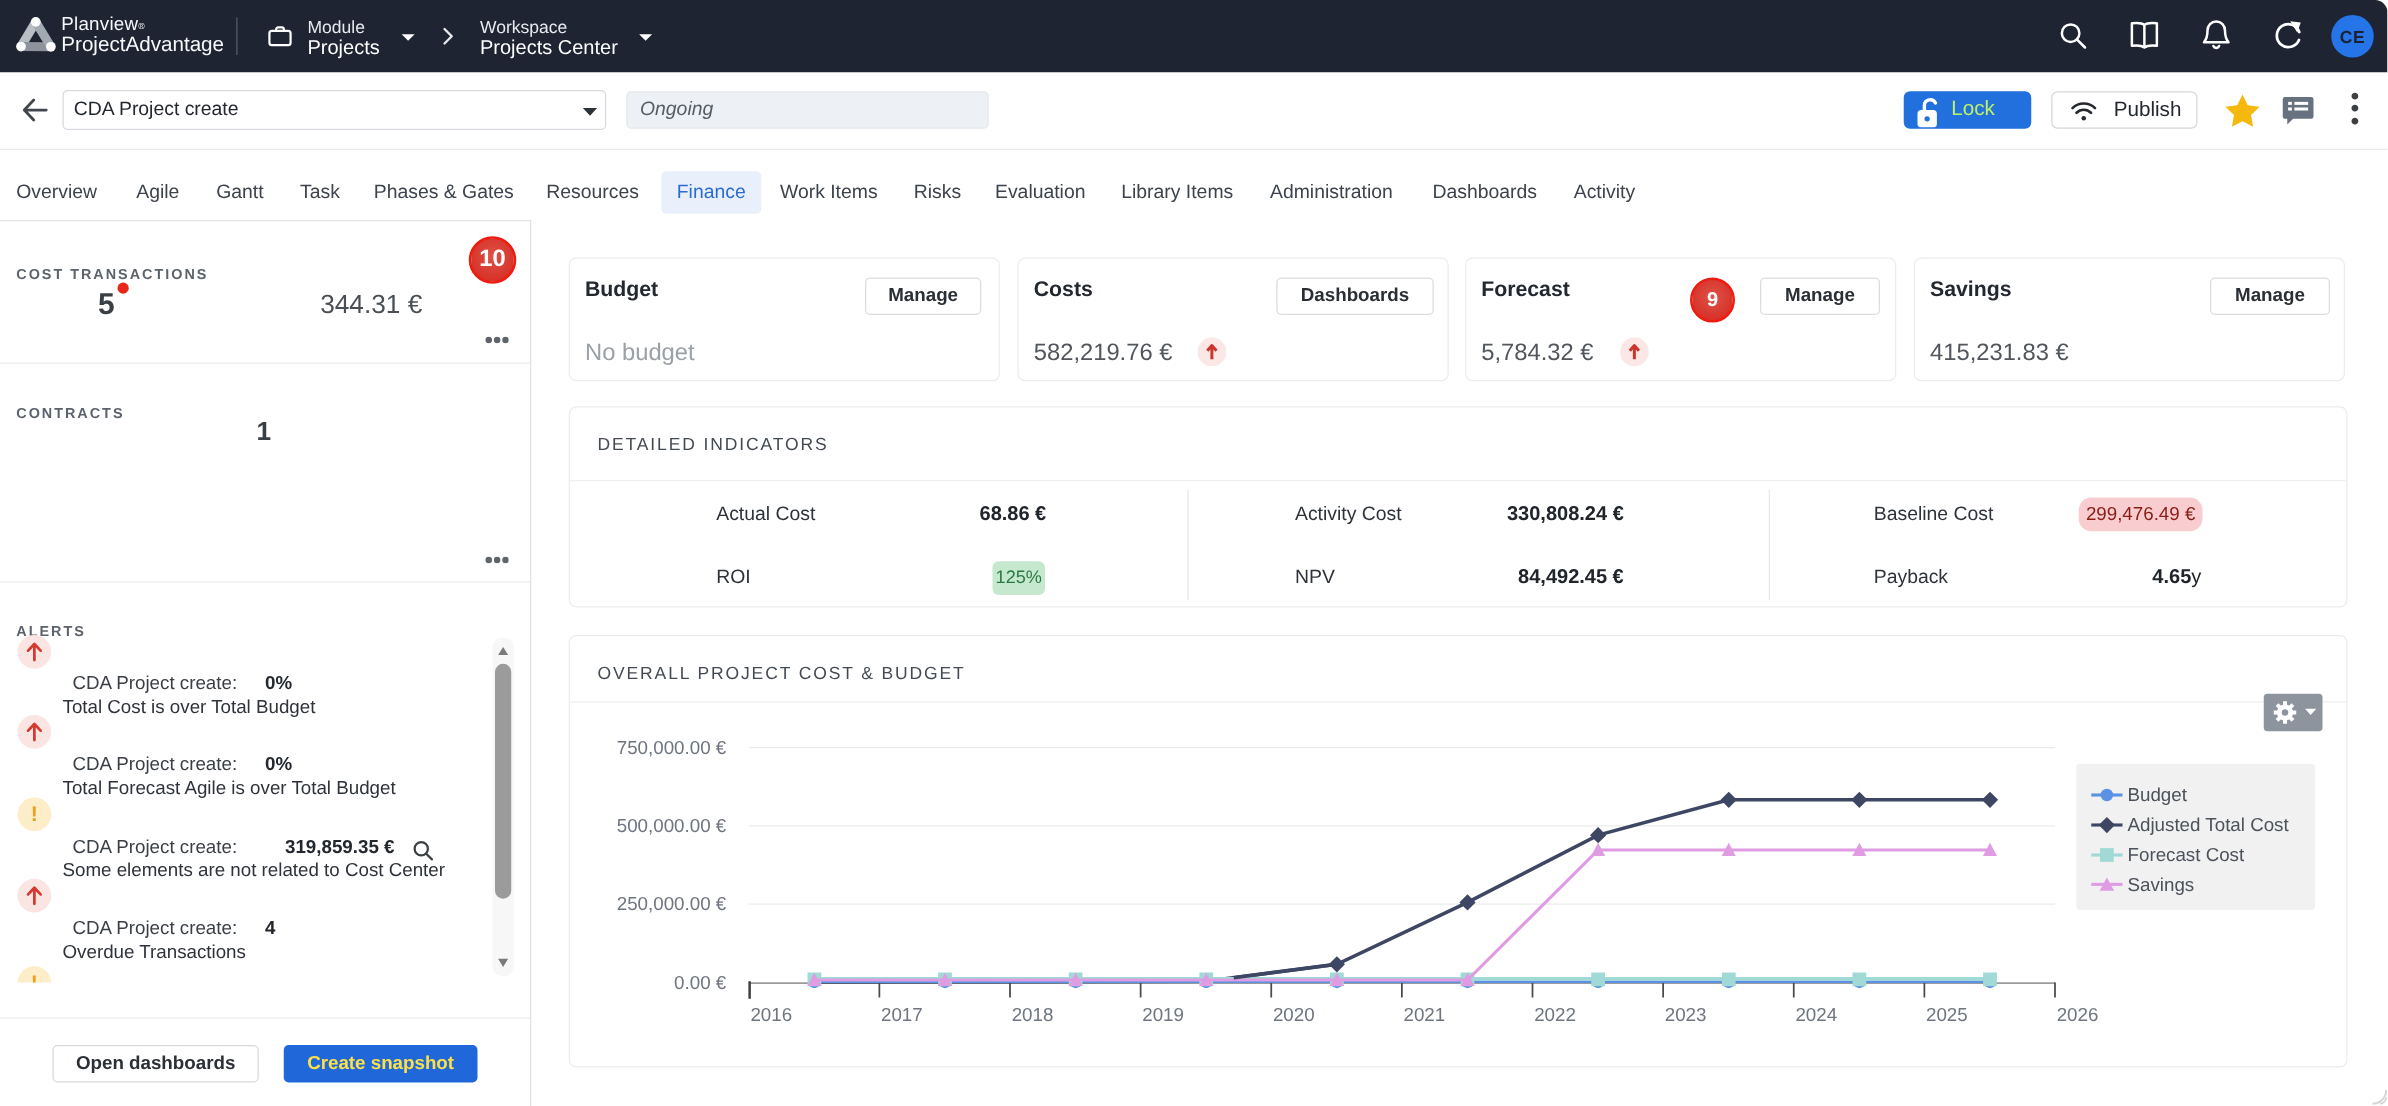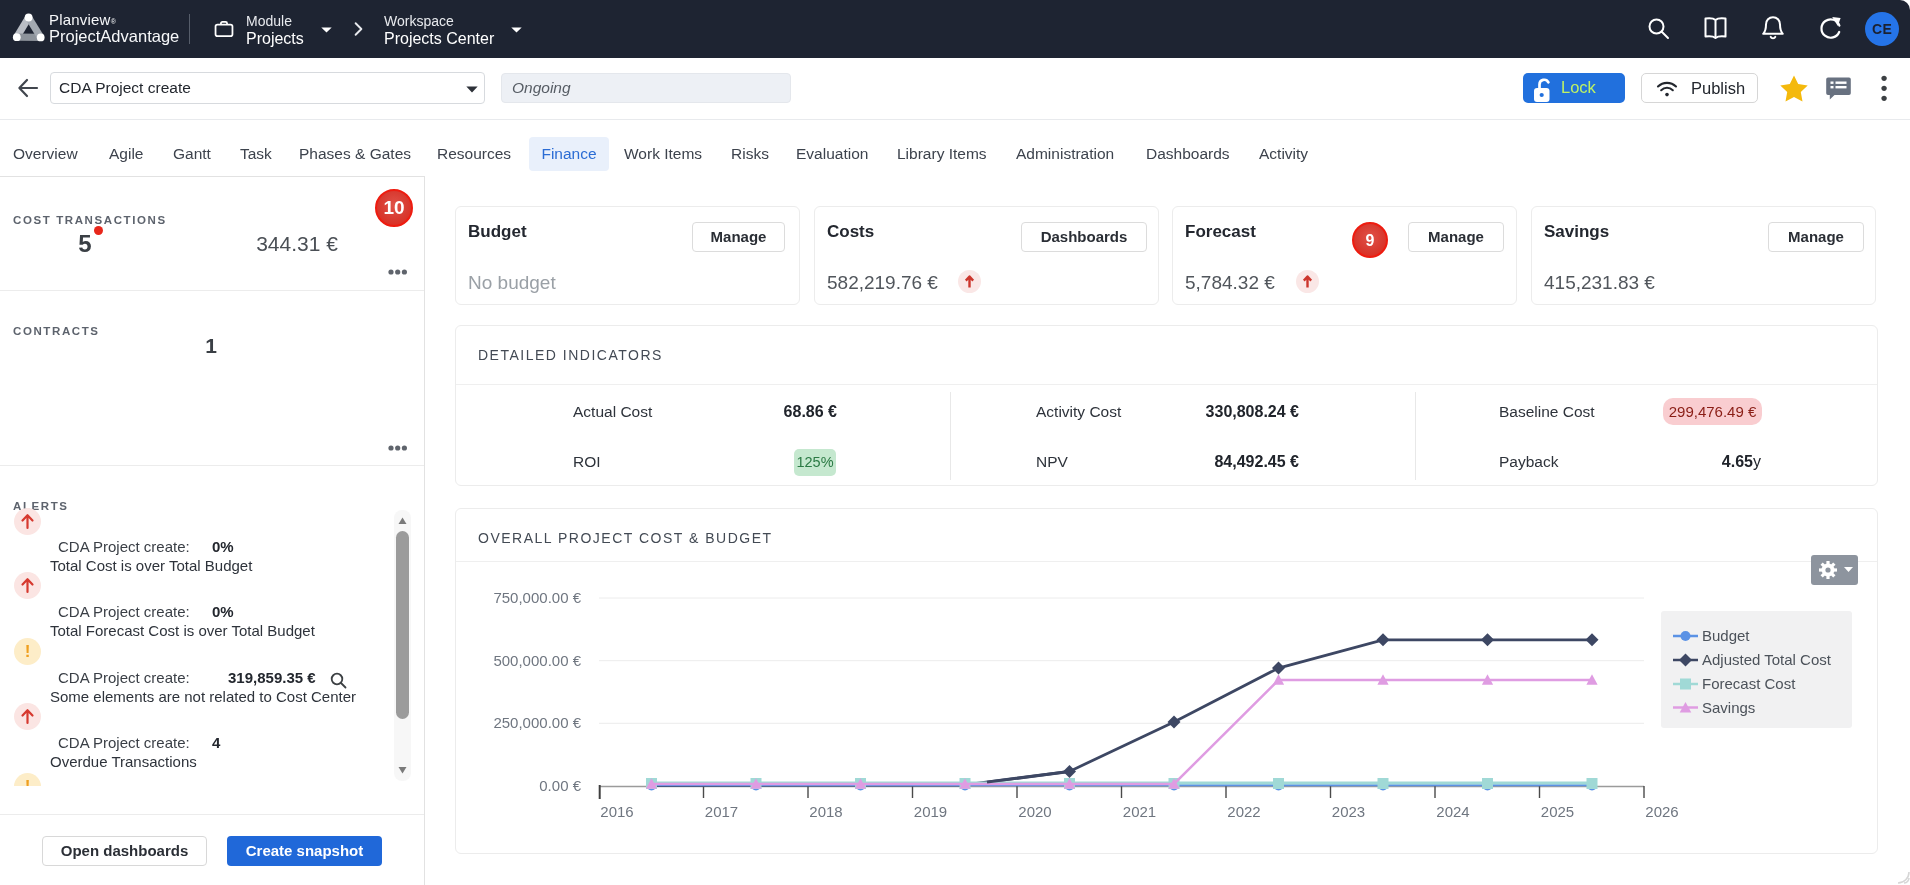--- a/index.html
+++ b/index.html
@@ -204,21 +204,21 @@
           </svg>
       </div>
       <div class="alert-title" style="top:30px">Total Cost is over Total Budget</div>
       <div class="alert-sub" style="top:55px">CDA Project create: <b style="position:absolute;left:154px;color:#23272e">0%</b></div>
 
       <div class="alert-ico" style="top:89px;background:#fbe5e3">
         <svg width="15" height="17" viewBox="0 0 15 17" style="margin-top:5px">
             <path d="M7.5 15 V3 M2.5 7.5 L7.5 2.2 L12.5 7.5" fill="none" stroke="#d6392f" stroke-width="2.2" stroke-linecap="round" stroke-linejoin="round"></path>
           </svg>
       </div>
-      <div class="alert-title" style="top:95px">Total Forecast Cost is over Total Budget</div>
+      <div class="alert-title" style="top:95px">Total Forecast Agile is over Total Budget</div>
       <div class="alert-sub" style="top:120px">CDA Project create: <b style="position:absolute;left:154px;color:#23272e">0%</b></div>
 
       <div class="alert-ico" style="top:155px;background:#fdedc8;color:#ef9f1e;font-weight:bold;font-size:17px;line-height:27px">!</div>
       <div class="alert-title" style="top:161px">Some elements are not related to Cost Center</div>
       <div class="alert-sub" style="top:186px">CDA Project create: <b style="position:absolute;left:170px;color:#23272e">319,859.35 €</b></div>
       <svg class="abs" style="left:330px;top:189px" width="17" height="17" viewBox="0 0 17 17">
         <circle cx="7" cy="7" r="5.3" fill="none" stroke="#3c4043" stroke-width="1.8"></circle>
         <path d="M11 11 L15.5 15.5" stroke="#3c4043" stroke-width="1.8" stroke-linecap="round"></path>
       </svg>
 
@@ -238,21 +238,21 @@
           <path d="M4.5 0.5 L8.5 7 H0.5 Z" fill="#7a7a7a"></path>
         </svg>
       <svg class="abs" style="left:398px;top:283px" width="9" height="8" viewBox="0 0 9 8">
           <path d="M4.5 7.5 L8.5 1 H0.5 Z" fill="#7a7a7a"></path>
         </svg>
       <div class="abs" style="left:396px;top:48px;width:13px;height:188px;background:#9b9b9b;border-radius:6.5px"></div>
     </div>
 
     <div class="side-div" style="top:637px"></div>
     <div class="abs" style="left:42px;top:659px;width:165px;height:30px;background:#fff;border:1px solid #d8d8d8;border-radius:4px;font-size:15px;font-weight:bold;color:#2b2f36;text-align:center;line-height:28px">Open dashboards</div>
-    <div class="abs" style="left:227px;top:659px;width:155px;height:30px;background:#2068d9;border-radius:4px;font-size:15px;font-weight:bold;color:#ffffff;text-align:center;line-height:30px">Create snapshot</div>
+    <div class="abs" style="left:227px;top:659px;width:155px;height:30px;background:#2068d9;border-radius:4px;font-size:15px;font-weight:bold;color:#fde047;text-align:center;line-height:30px">Create snapshot</div>
   </div>
 
   <div class="card" style="left:455px">
     <div class="title">Budget</div>
     <div class="cbtn" style="left:236px;width:93px;line-height:28px">Manage</div>
     <div class="val muted">No budget</div>
   </div>
   <div class="card" style="left:814px">
     <div class="title">Costs</div>
     <div class="cbtn" style="left:206px;width:126px;line-height:28px">Dashboards</div>

